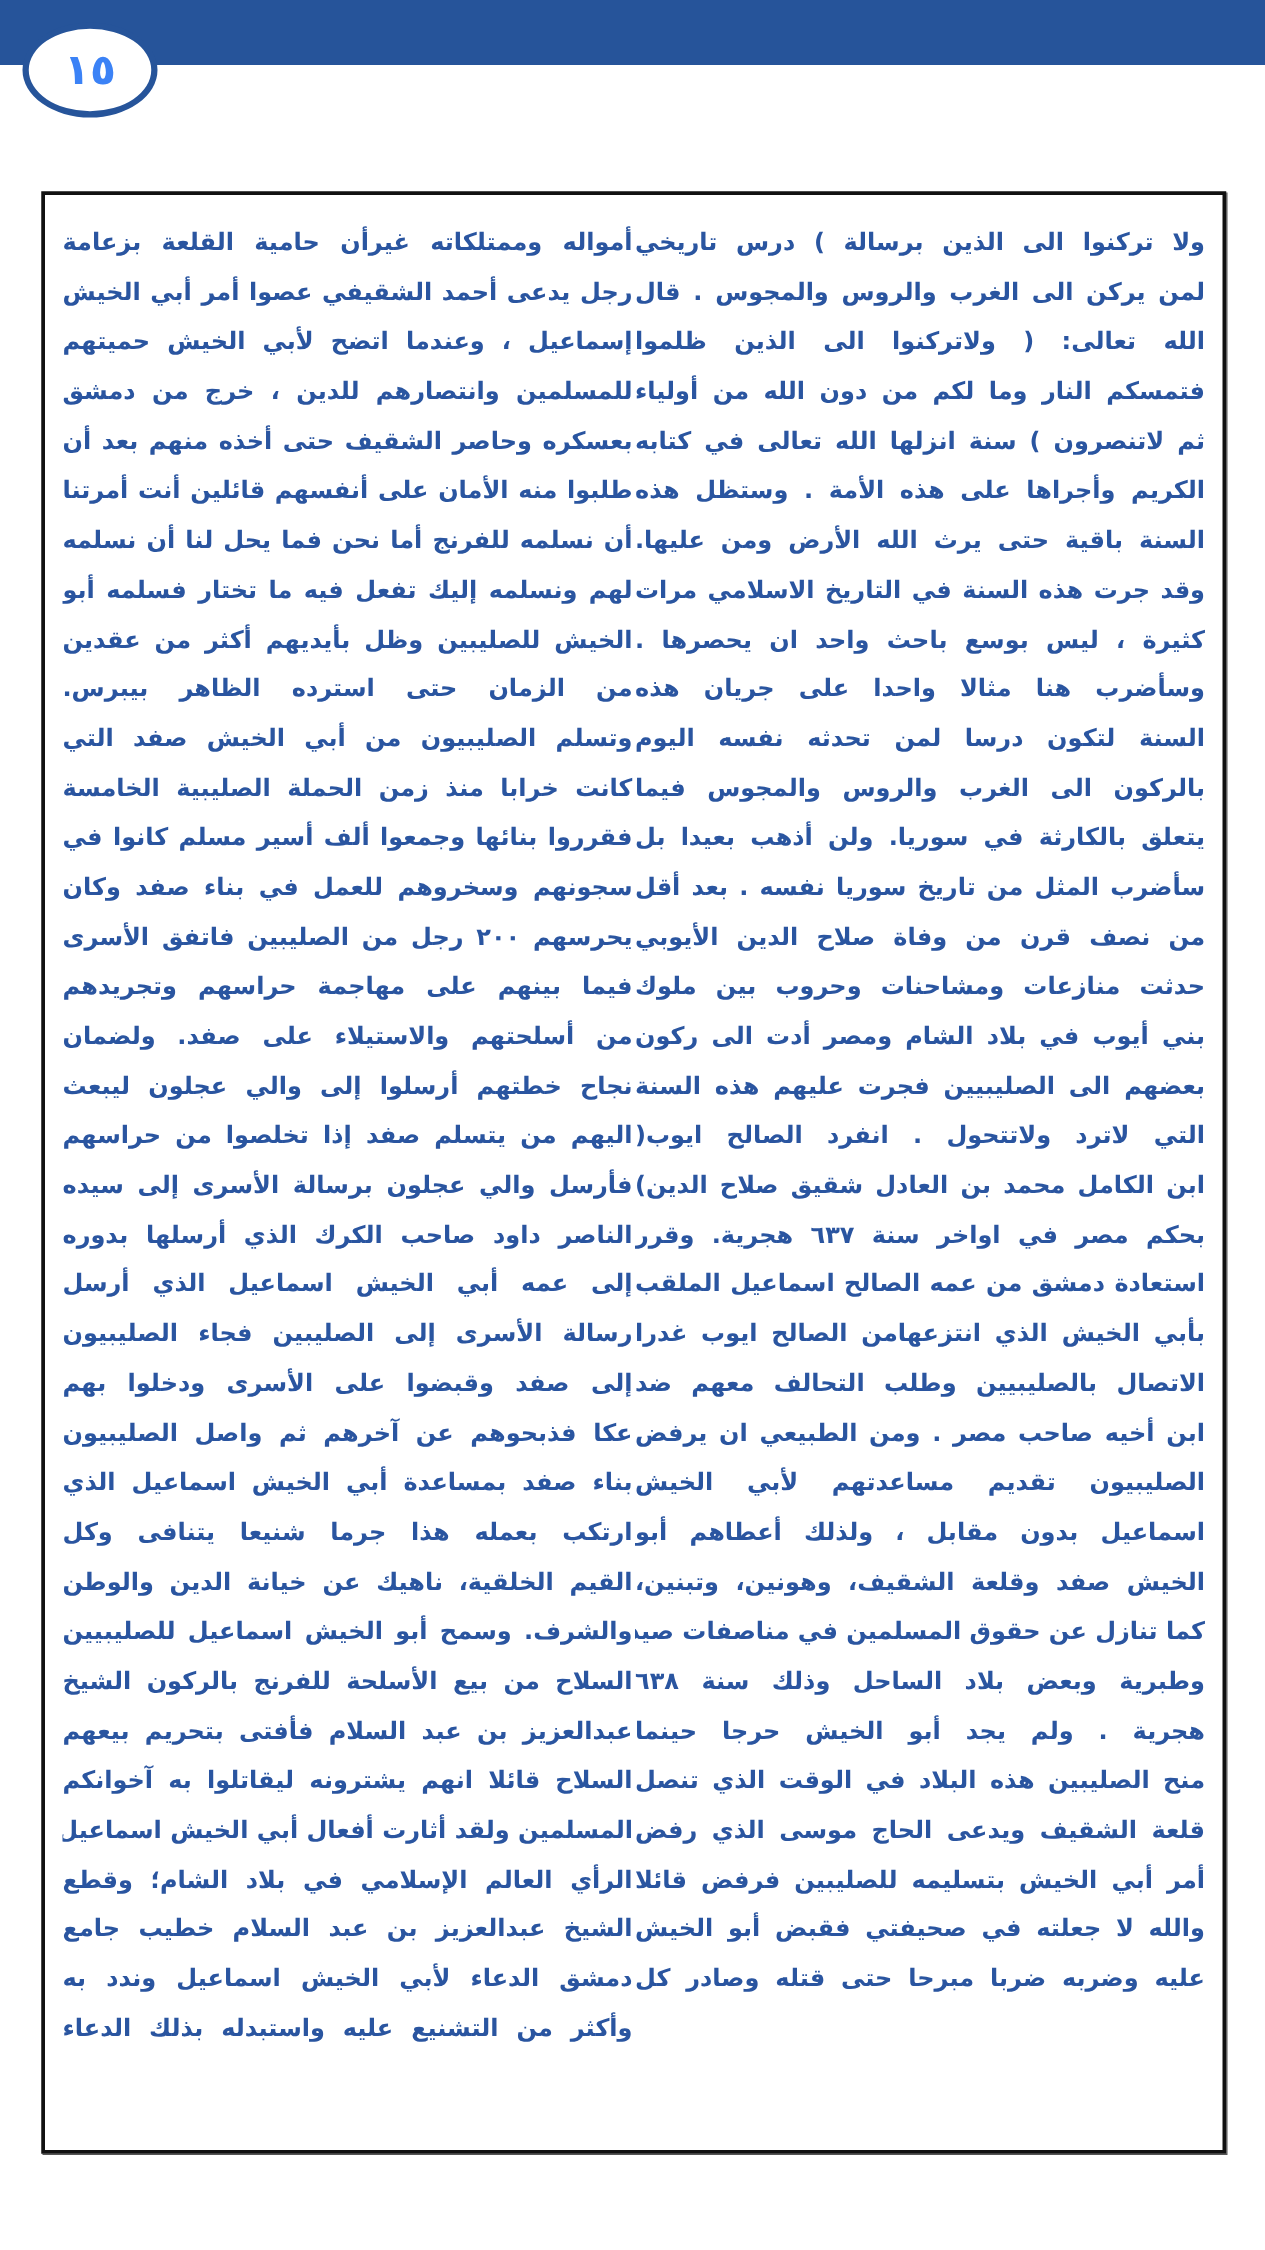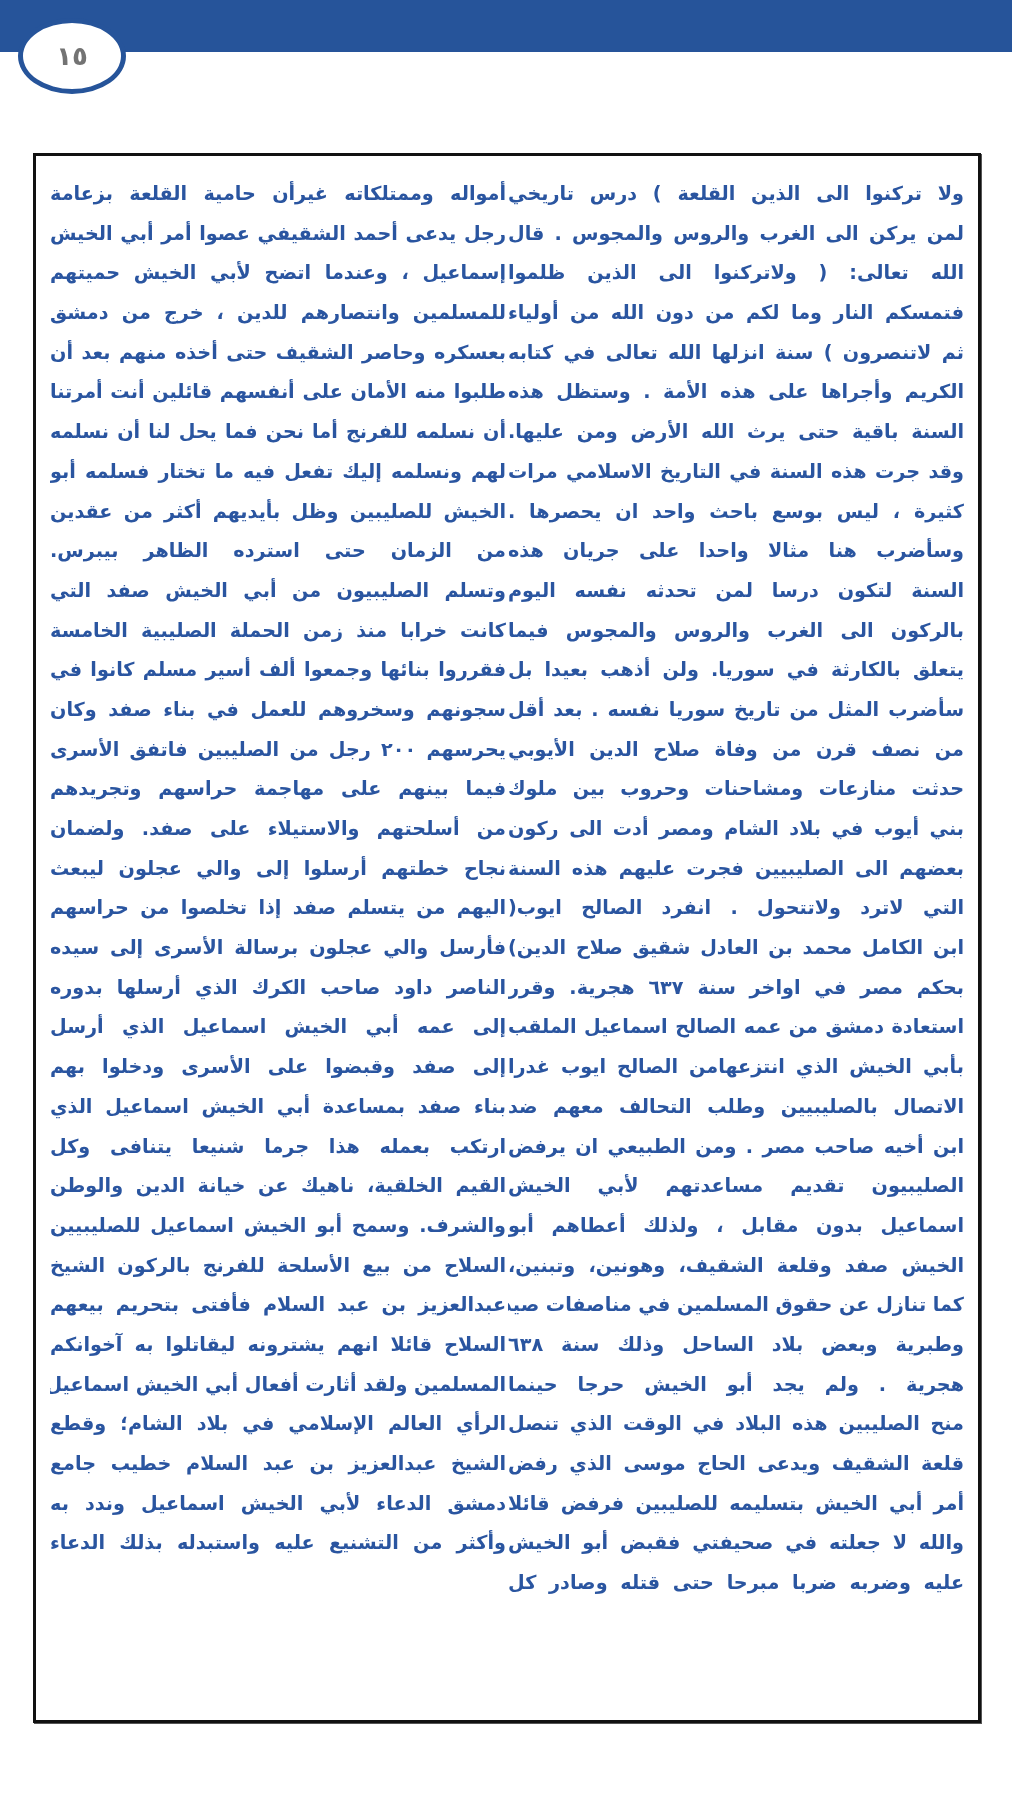--- a/index.html
+++ b/index.html
@@ -32,22 +32,22 @@
       background: #ffffff;
       border: 5px solid #26549a;
       box-sizing: border-box;
       display: flex;
       align-items: center;
       justify-content: center;
     }
     .page-number {
       font-family: "DejaVu Sans", sans-serif;
       font-weight: bold;
-      font-size: 26px;
-      color: #737373;
+      font-size: 34px;
+      color: #3b82f6;
       direction: rtl;
     }
     .content-box {
       position: absolute;
       left: 33px;
       top: 153px;
       width: 948px;
       height: 1570px;
       border: 3px solid #111111;
       box-sizing: border-box;
@@ -88,21 +88,21 @@
 
 <div class="top-banner"></div>
 
 <div class="page-badge">
   <span class="page-number">١٥</span>
 </div>
 
 <div class="content-box">
   <div class="columns">
     <div class="column" id="col-right">
-        <div class="line">ولا تركنوا الى الذين القلعة ) درس تاريخي</div>
+        <div class="line">ولا تركنوا الى الذين برسالة ) درس تاريخي</div>
         <div class="line">لمن يركن الى الغرب والروس والمجوس . قال</div>
         <div class="line">الله تعالى: ( ولاتركنوا الى الذين ظلموا</div>
         <div class="line">فتمسكم النار وما لكم من دون الله من أولياء</div>
         <div class="line">ثم لاتنصرون ) سنة انزلها الله تعالى في كتابه</div>
         <div class="line">الكريم وأجراها على هذه الأمة . وستظل هذه</div>
         <div class="line">السنة باقية حتى يرث الله الأرض ومن عليها.</div>
         <div class="line">وقد جرت هذه السنة في التاريخ الاسلامي مرات</div>
         <div class="line">كثيرة ، ليس بوسع باحث واحد ان يحصرها .</div>
         <div class="line">وسأضرب هنا مثالا واحدا على جريان هذه</div>
         <div class="line">السنة لتكون درسا لمن تحدثه نفسه اليوم</div>
@@ -148,21 +148,23 @@
         <div class="line">فقرروا بنائها وجمعوا ألف أسير مسلم كانوا في</div>
         <div class="line">سجونهم وسخروهم للعمل في بناء صفد وكان</div>
         <div class="line">يحرسهم ٢٠٠ رجل من الصليبين فاتفق الأسرى</div>
         <div class="line">فيما بينهم على مهاجمة حراسهم وتجريدهم</div>
         <div class="line">من أسلحتهم والاستيلاء على صفد. ولضمان</div>
         <div class="line">نجاح خطتهم أرسلوا إلى والي عجلون ليبعث</div>
         <div class="line">اليهم من يتسلم صفد إذا تخلصوا من حراسهم</div>
         <div class="line">فأرسل والي عجلون برسالة الأسرى إلى سيده</div>
         <div class="line">الناصر داود صاحب الكرك الذي أرسلها بدوره</div>
         <div class="line">إلى عمه أبي الخيش اسماعيل الذي أرسل</div>
+        <div class="line">رسالة الأسرى إلى الصليبين فجاء الصليبيون</div>
         <div class="line">إلى صفد وقبضوا على الأسرى ودخلوا بهم</div>
+        <div class="line">عكا فذبحوهم عن آخرهم ثم واصل الصليبيون</div>
         <div class="line">بناء صفد بمساعدة أبي الخيش اسماعيل الذي</div>
         <div class="line">ارتكب بعمله هذا جرما شنيعا يتنافى وكل</div>
         <div class="line">القيم الخلقية، ناهيك عن خيانة الدين والوطن</div>
         <div class="line">والشرف. وسمح أبو الخيش اسماعيل للصليبيين</div>
         <div class="line">السلاح من بيع الأسلحة للفرنج بالركون الشيخ</div>
         <div class="line">عبدالعزيز بن عبد السلام فأفتى بتحريم بيعهم</div>
         <div class="line">السلاح قائلا انهم يشترونه ليقاتلوا به آخوانكم</div>
         <div class="line">المسلمين ولقد أثارت أفعال أبي الخيش اسماعيل</div>
         <div class="line">الرأي العالم الإسلامي في بلاد الشام؛ وقطع</div>
         <div class="line">الشيخ عبدالعزيز بن عبد السلام خطيب جامع</div>

